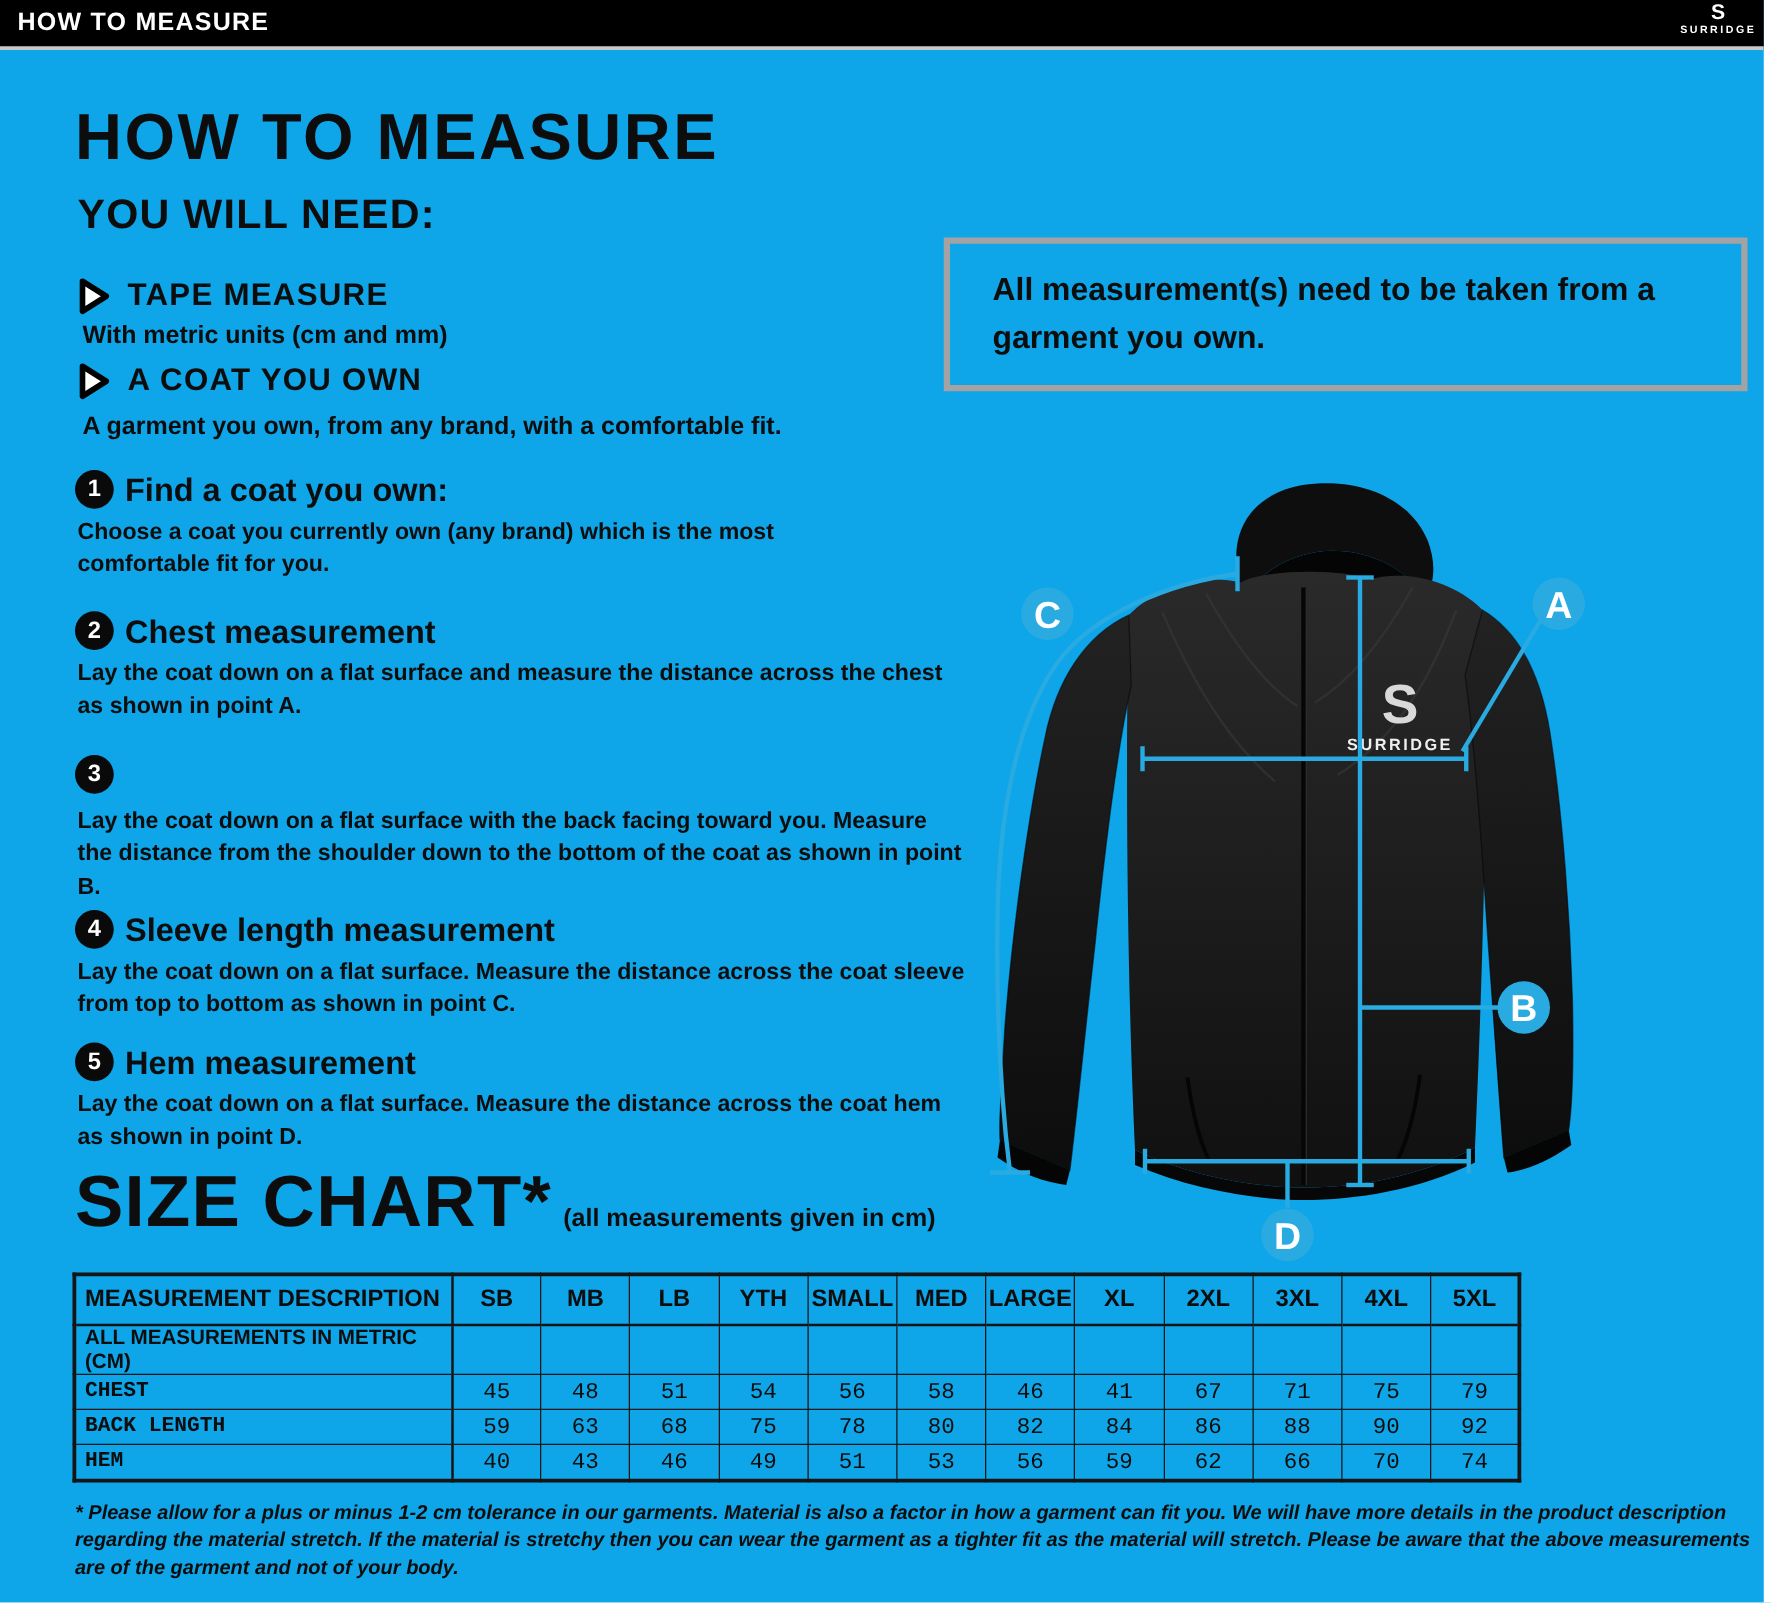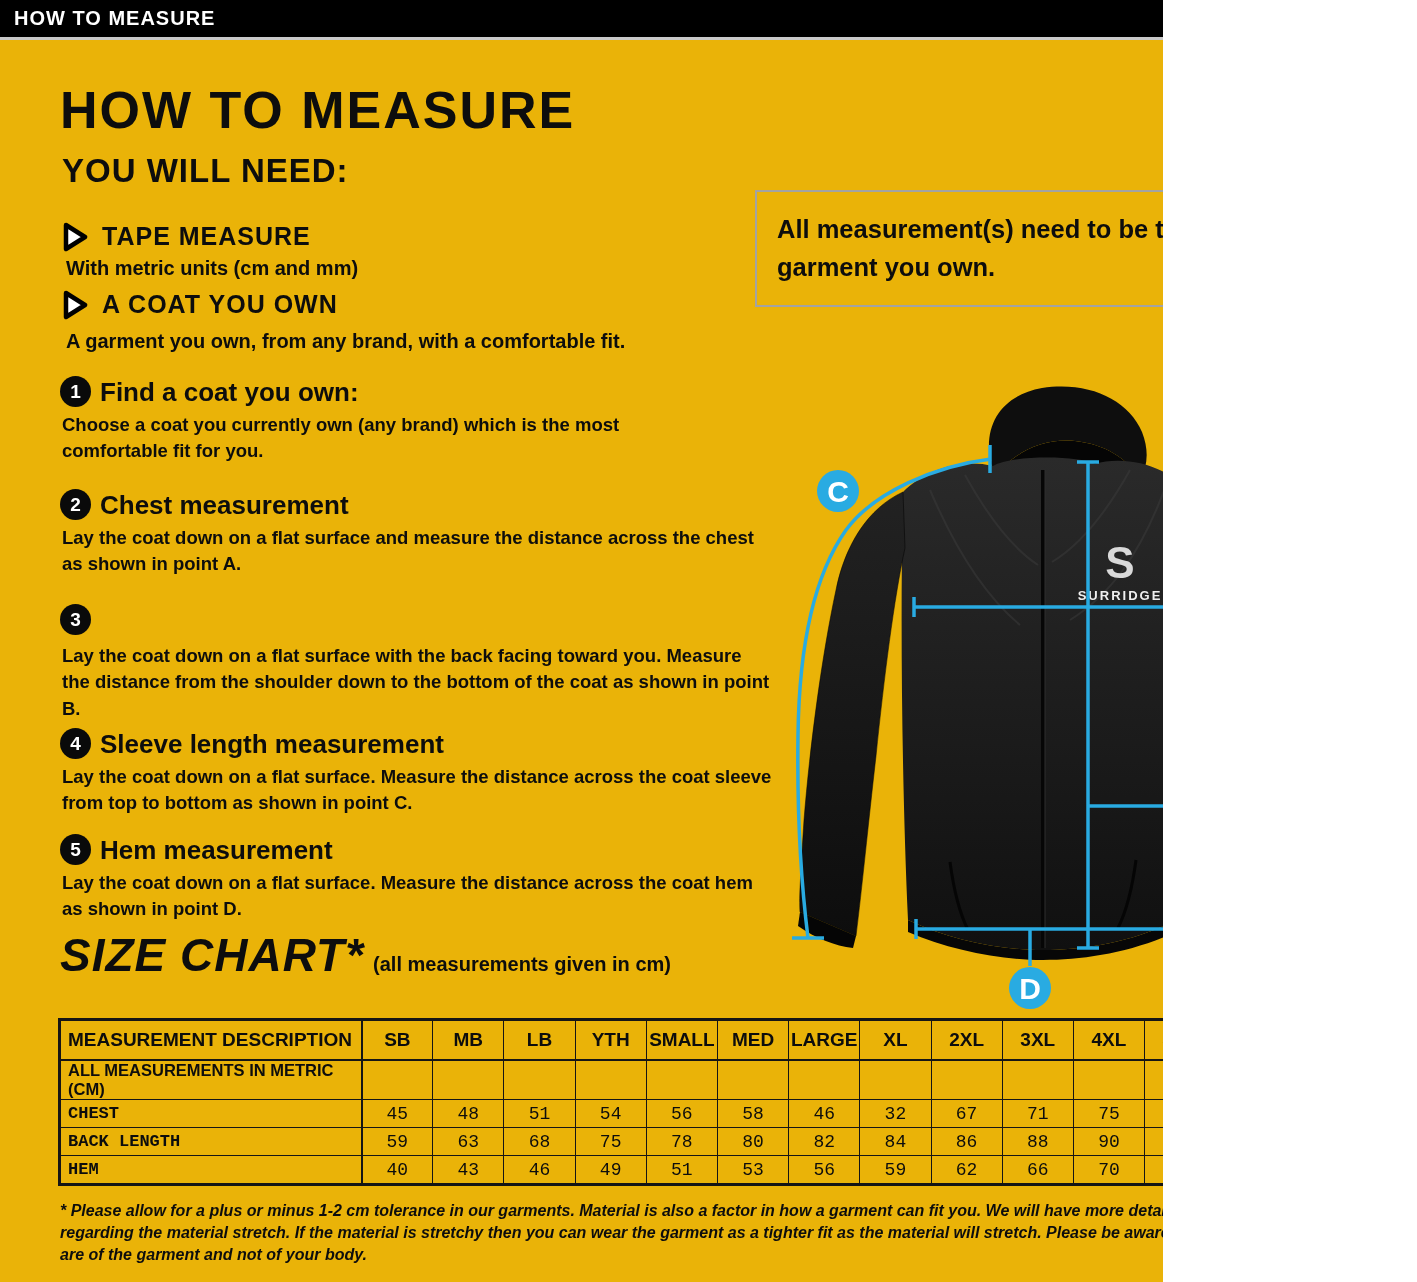--- a/index.html
+++ b/index.html
@@ -1,16 +1,16 @@
 <!DOCTYPE html>
 <html><head>
 <meta charset="utf-8">
 <style>
   html,body{margin:0;padding:0;background:#fff;}
-  #page{position:relative;width:1163px;height:1282px;background:#eab308;
+  #page{position:relative;width:1411px;height:1282px;background:#0ea5e9;
         font-family:"Liberation Sans",sans-serif;color:#0d0d0d;overflow:hidden;}
 
   
   .topbar{position:absolute;left:0;top:0;width:1417px;height:37px;background:#000;
           border-bottom:3px solid #c9c9c9;}
   .topbar-title{position:absolute;left:14px;top:7px;color:#fff;font-size:20px;
                 font-weight:800;letter-spacing:1px;}
   .topbar-logo{position:absolute;right:12px;top:1px;text-align:center;color:#fff;line-height:1;}
   .topbar-logo .mark{font-size:17px;font-weight:800;display:block;}
   .topbar-logo .word{font-size:8.5px;font-weight:700;letter-spacing:2px;display:block;margin-top:1px;}
@@ -24,29 +24,29 @@
   .need-desc{position:absolute;font-size:20px;font-weight:700;}
 
   .step-badge{position:absolute;width:31px;height:31px;background:#0a0a0a;border-radius:50%;
               color:#fff;font-size:19px;font-weight:800;display:flex;align-items:center;
               justify-content:center;}
   .step-title{position:absolute;font-size:26px;font-weight:800;}
   .step-desc{position:absolute;font-size:18.5px;font-weight:700;line-height:1.42;width:710px;}
   .w1{width:648px;}
 
   
-  .notice{position:absolute;left:755px;top:190px;width:565px;border:2px solid #a3a3a3;
-          padding:18px 20px;font-size:25.5px;font-weight:800;line-height:1.5;}
+  .notice{position:absolute;left:755px;top:190px;width:565px;border:5px solid #a3a3a3;
+          padding:18px 34px;font-size:25.5px;font-weight:800;line-height:1.5;}
 
   
   .diagram{position:absolute;left:740px;top:380px;width:677px;height:660px;}
 
   
   .sc-head{position:absolute;left:60px;top:928px;}
-  .sc-title{font-size:46px;font-weight:800;letter-spacing:1px;font-style:italic;}
+  .sc-title{font-size:58px;font-weight:800;letter-spacing:1px;}
   .sc-sub{font-size:20px;font-weight:800;margin-left:9px;}
   .sizes-table{position:absolute;left:58px;top:1018px;border-collapse:collapse;
                table-layout:fixed;width:1157px;}
   .sizes-table th,.sizes-table td{border:1.6px solid #151515;text-align:center;padding:0;}
   .sizes-table{border:3px solid #151515;}
   .sizes-table thead th{height:38px;font-size:19px;font-weight:800;border-bottom:2.5px solid #151515;}
   .sizes-table th.lbl,.sizes-table td.lbl{text-align:left;padding-left:7px;border-right:2.5px solid #151515;}
   .metric-row td{height:25px;font-size:16.5px;font-weight:800;}
   .data-row td{height:27px;font-size:18px;font-weight:400;font-family:Liberation Mono, monospace;}
   .data-row td.lbl{font-weight:700;font-size:17px;}
@@ -238,21 +238,21 @@
         </tr>
         <tr class="data-row">
           <td class="lbl">CHEST</td>
           <td>45</td>
           <td>48</td>
           <td>51</td>
           <td>54</td>
           <td>56</td>
           <td>58</td>
           <td>46</td>
-          <td>32</td>
+          <td>41</td>
           <td>67</td>
           <td>71</td>
           <td>75</td>
           <td>79</td>
         </tr>
         <tr class="data-row">
           <td class="lbl">BACK LENGTH</td>
           <td>59</td>
           <td>63</td>
           <td>68</td>

